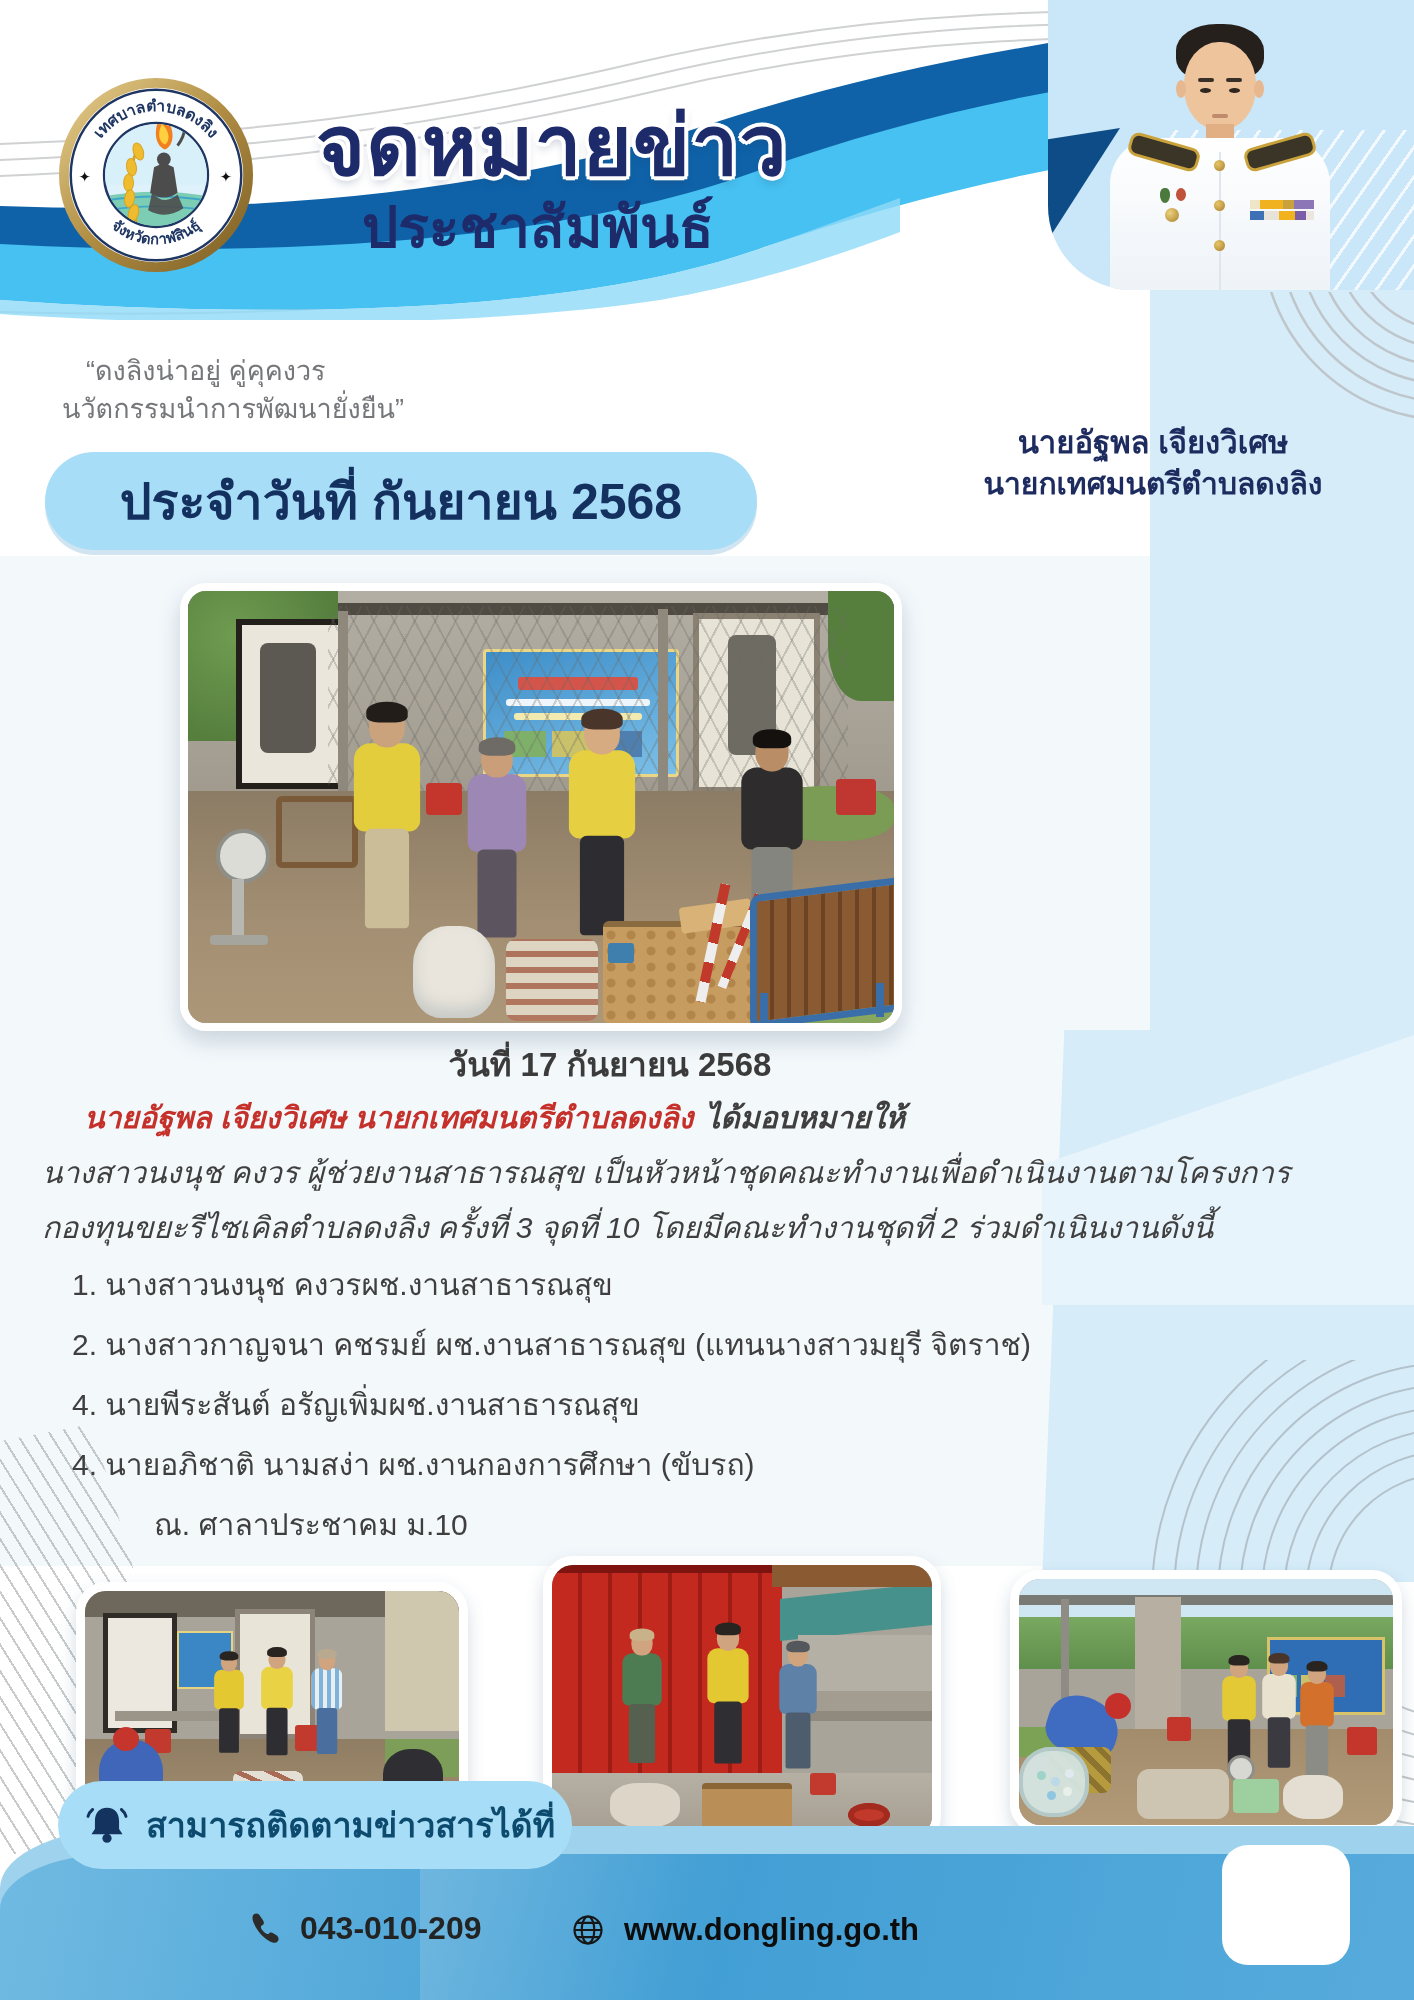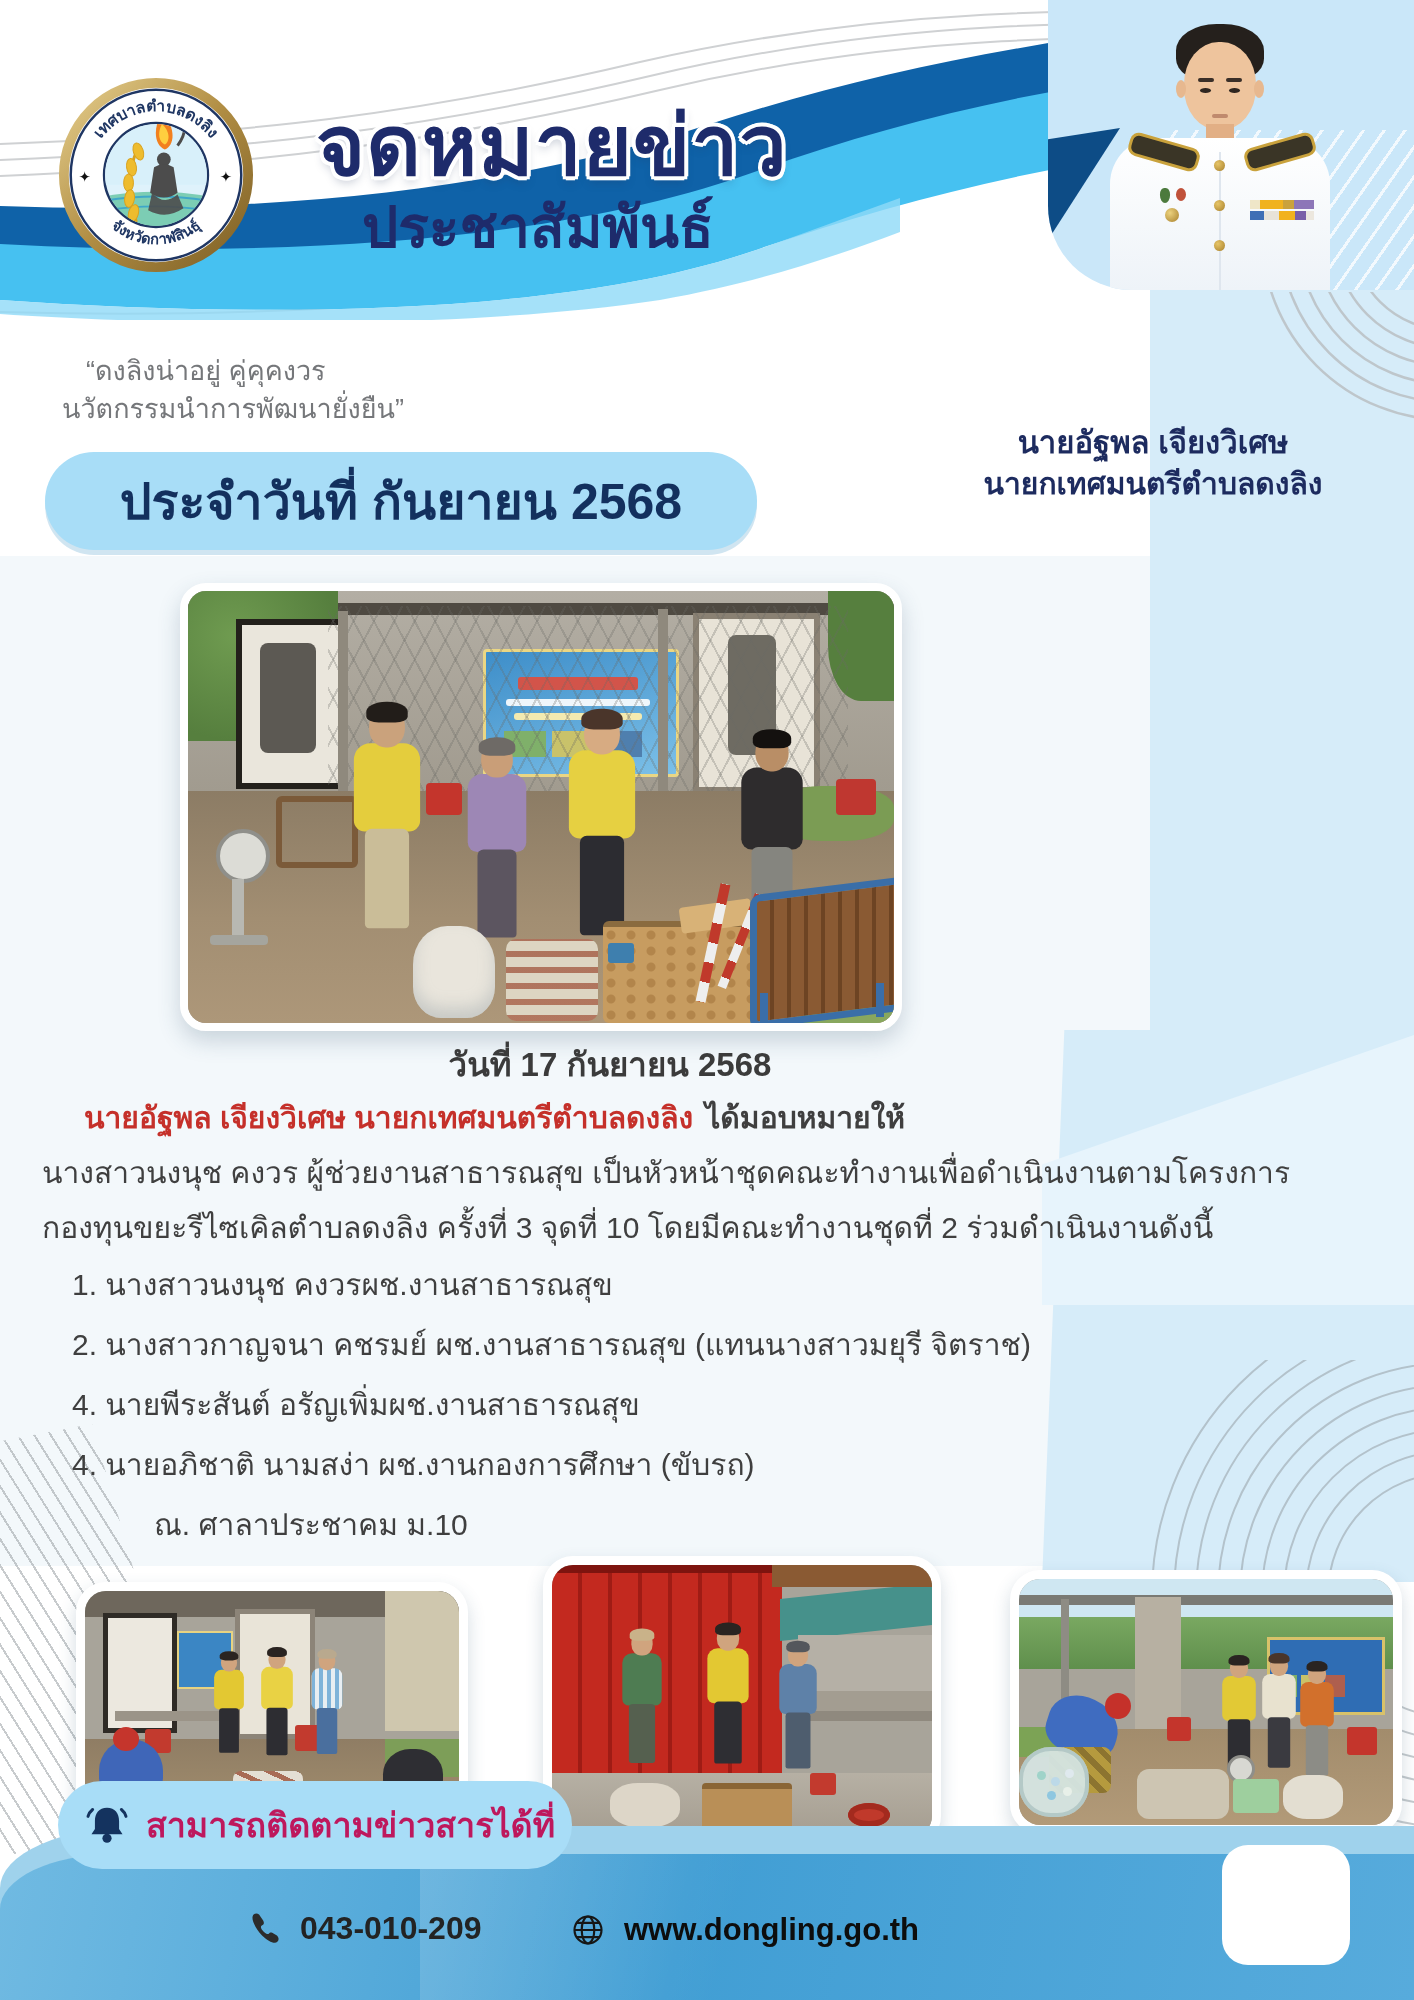--- a/index.html
+++ b/index.html
@@ -25,21 +25,21 @@
   .date-pill span{font-size:50px;font-weight:700;color:#13305e;}
 
   
   .main-photo{left:180px;top:583px;width:706px;height:432px;border:8px solid #fff;border-radius:26px;
               overflow:hidden;background:#a39d92;box-shadow:0 10px 22px rgba(50,80,110,.22);}
   .caption{left:300px;top:1038px;width:620px;text-align:center;font-size:33px;font-weight:600;color:#3b3b3b;}
   .gphoto{border:9px solid #fff;border-radius:30px;overflow:hidden;box-shadow:0 8px 18px rgba(40,80,110,.20);background:#a8a49a;}
 
   
   .body-block{left:42px;top:1090px;width:1345px;font-size:30px;color:#3f3f3f;}
-  .body-block .line{line-height:55px;}
+  .body-block .line{line-height:55px;font-style:italic;}
   .body-block .lead{text-indent:42px;}
   .red{color:#c5302a;font-weight:700;margin-right:12px;}
   .dk{color:#3f3f3f;font-weight:700;}
   .li{line-height:60px;margin-left:30px;}
   .loc{line-height:60px;margin-left:112px;}
 
   
   .person{position:absolute;transform-origin:50% 0;}
   .person .head{width:26px;height:30px;margin:0 auto;border-radius:50% 50% 46% 46%;background:var(--skin,#d0a47e);position:relative;}
   .person .head::before{content:"";position:absolute;top:-3px;left:-2px;right:-2px;height:15px;
@@ -48,21 +48,21 @@
   .person .legs{width:32px;height:72px;margin:-2px auto 0;border-radius:5px 5px 3px 3px;background:var(--pants,#3a3a3a);}
 
   
   .footer-light{left:0;top:1826px;width:1414px;height:174px;background:#9fd2ec;border-top-left-radius:140px 62px;}
   .footer-band{left:0;top:1854px;width:1414px;height:146px;border-top-left-radius:115px 55px;
       background:linear-gradient(102deg,#70bae2 0%,#419ed4 48%,#57abdc 100%);}
   .footer-sheen{left:420px;top:1854px;width:700px;height:146px;
       background:linear-gradient(105deg,rgba(255,255,255,.16),rgba(255,255,255,0) 45%);}
   .follow-pill{left:58px;top:1781px;width:514px;height:88px;border-radius:44px;background:#a8ddf7;
       display:flex;align-items:center;gap:16px;padding-left:26px;box-sizing:border-box;}
-  .follow-pill span{font-size:34px;font-weight:700;color:#be185d;}
+  .follow-pill span{font-size:34px;font-weight:700;color:#0c4a6e;}
   .contact{display:flex;align-items:center;gap:18px;color:#232323;font-weight:700;}
   .phone-row{left:248px;top:1910px;font-size:32px;}
   .web-row{left:570px;top:1912px;font-size:31px;color:#0d0d0d;}
   .qr-box{left:1222px;top:1845px;width:128px;height:120px;background:#fff;border-radius:26px;}
 
   
   .bg-body{left:0;top:556px;width:1414px;height:1010px;background:#f3f8fb;}
   .colA{left:1150px;top:282px;width:264px;height:756px;background:#d6ecf9;}
   .colB{left:1042px;top:1030px;width:372px;height:552px;background:#d6ecf9;clip-path:polygon(6% 0,100% 0,100% 100%,0 100%);}
   .colB2{left:1042px;top:1035px;width:372px;height:270px;background:#e7f4fc;clip-path:polygon(0 48%,100% 0,100% 100%,0 100%);}

